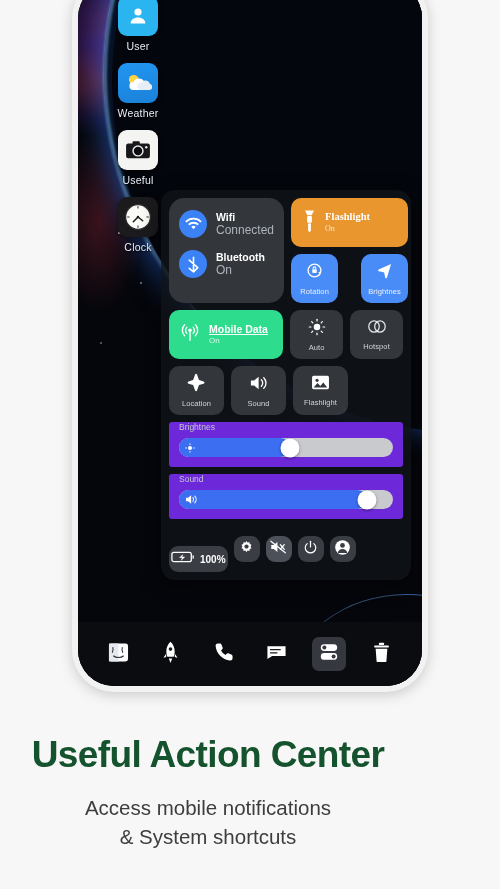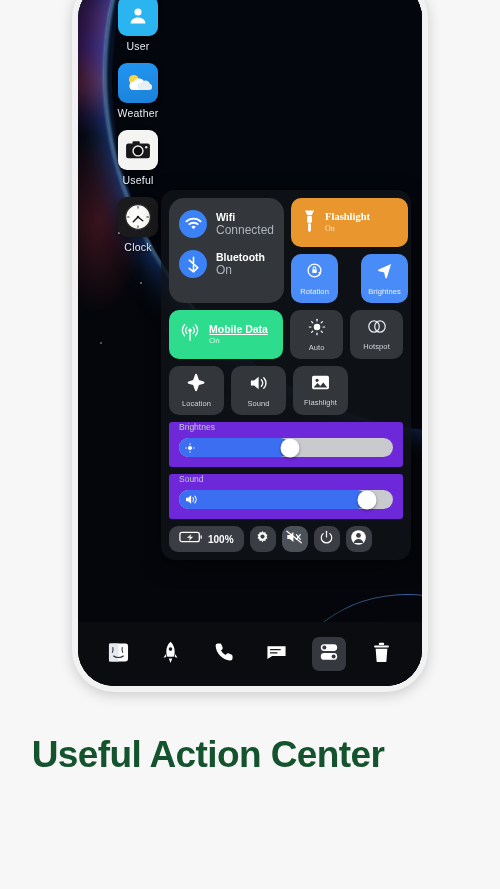--- a/index.html
+++ b/index.html
@@ -172,21 +172,21 @@
     width: 19px; height: 19px; border-radius: 50%; background: #fff;
     box-shadow: 0 1px 3px rgba(0,0,0,0.4);
   }
 
   
   .actions { display: flex; gap: 6px; align-items: center; }
   .act {
     background: #3a3d43; border-radius: 9px; height: 26px;
     display: flex; align-items: center; justify-content: center;
   }
-  .act.wide { padding: 0 10px; gap: 5px; }
+  .act.wide { padding: 0 2px; gap: 5px; margin-top: 20px; }
   .act.small { width: 26px; }
   .act.hl { background: #4b5059; }
   .act-text { font-size: 10px; color: #fff; font-weight: bold; }
 
   
   .dock {
     position: absolute; left: 0; right: 0; bottom: 0; height: 64px;
     background: #0b0c0f;
     display: flex; align-items: center; justify-content: space-around;
     padding: 0 14px;
@@ -588,15 +588,19 @@
             </svg>
           </span>
         </div>
       </div>
 
     </div>
   </div>
 
   <div class="caption">
     <div class="cap-title">Useful Action Center</div>
+    <div class="cap-sub">
+      <div>Access mobile notifications</div>
+      <div>&amp; System shortcuts</div>
+    </div>
   </div>
 
 </div>
 
 </body></html>

